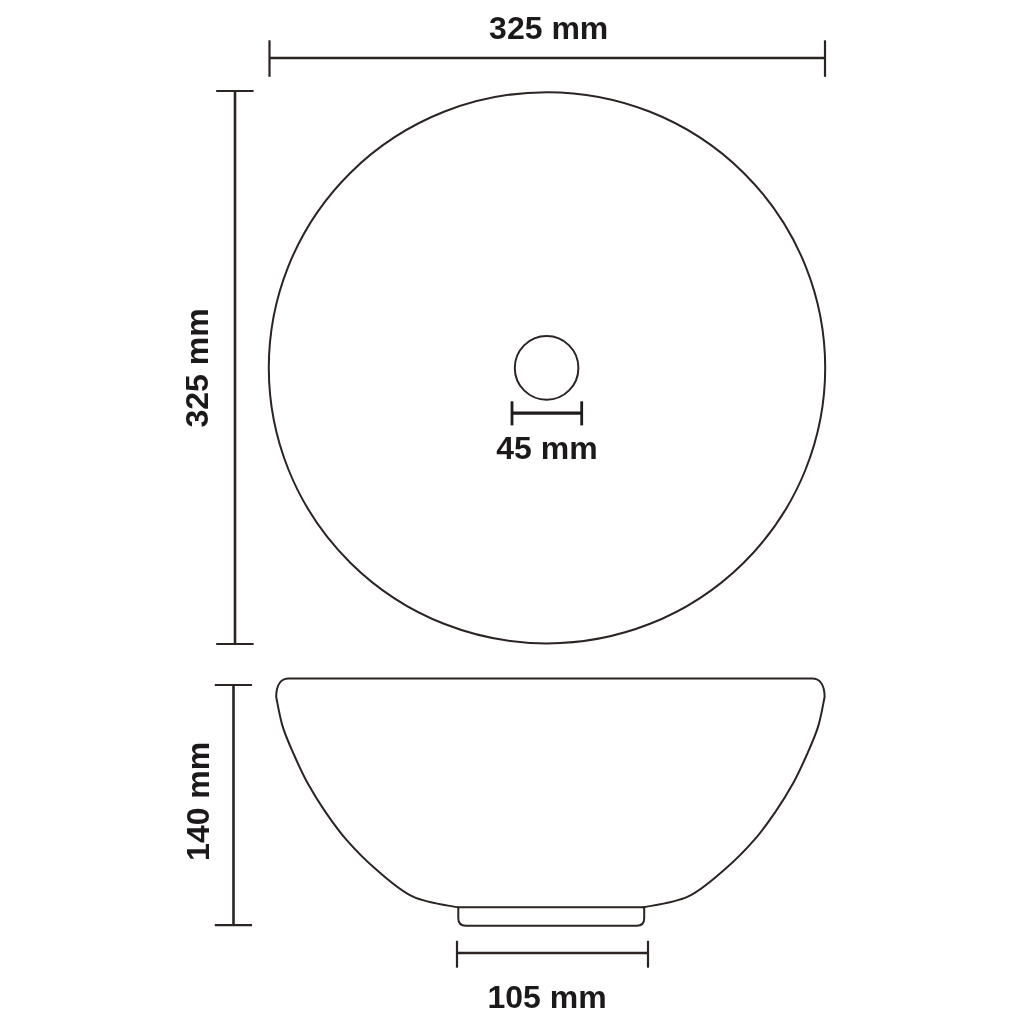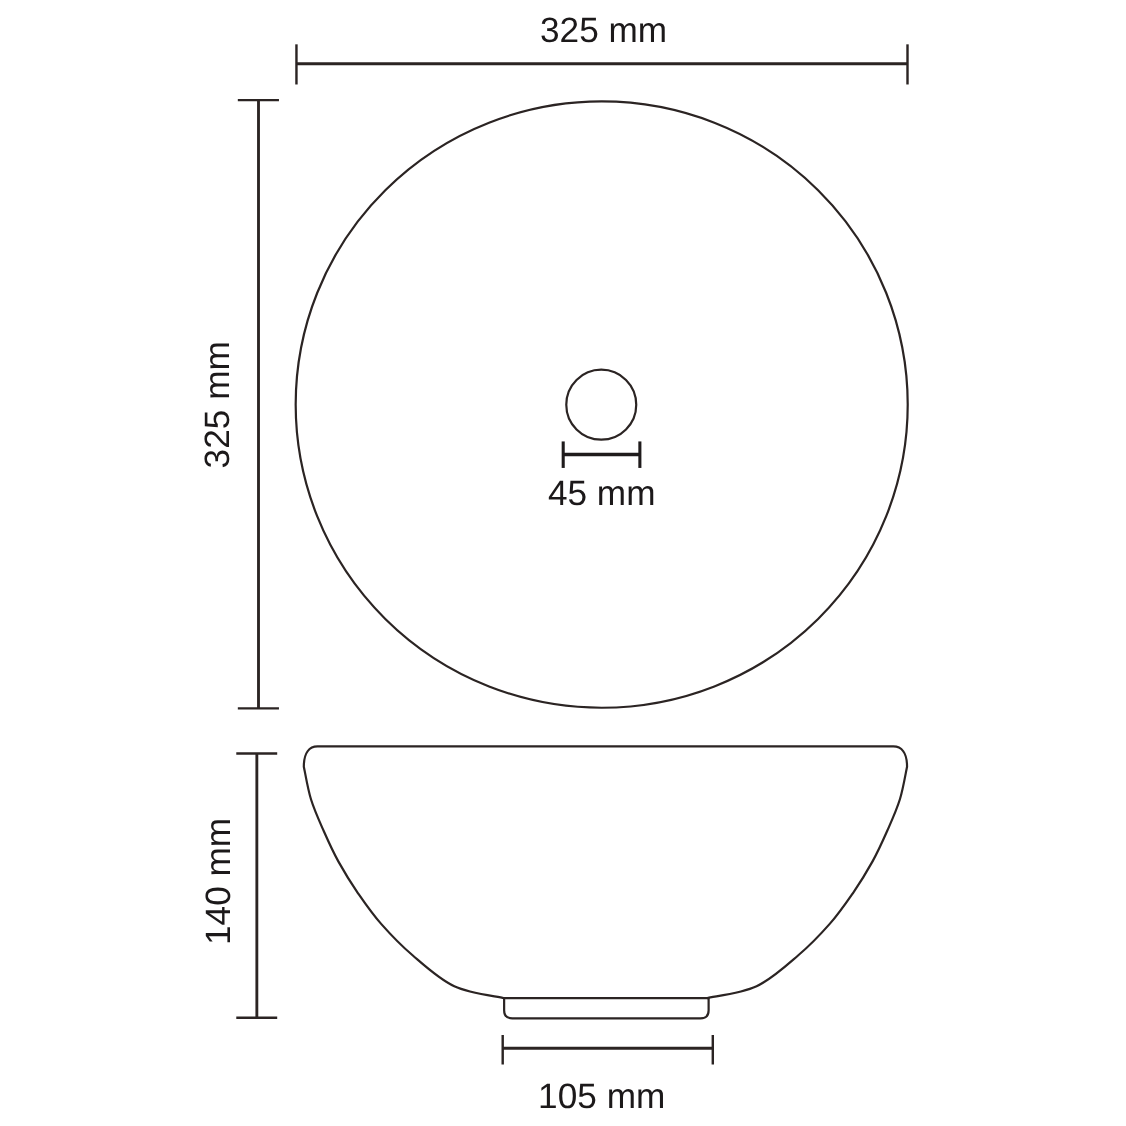--- a/index.html
+++ b/index.html
@@ -1,16 +1,16 @@
 <!DOCTYPE html>
 <html><head>
 <meta charset="utf-8">
 <style>
   html,body{margin:0;padding:0;background:#ffffff;}
-  .page{width:1024px;height:1024px;position:relative;background:#a21caf;}
+  .page{width:1024px;height:1024px;position:relative;background:#a21caf;font-weight:bold;}
   text{font-family:"Liberation Sans",sans-serif;fill:#1c191a;}
 </style>
 </head>
 <body>
 <div class="page">
 <svg width="1024" height="1024" viewBox="0 0 1024 1024" xmlns="http://www.w3.org/2000/svg">
 
   <rect x="0" y="0" width="1024" height="1024" fill="#ffffff"></rect>
 
   <g stroke="#2b2423" fill="none">

